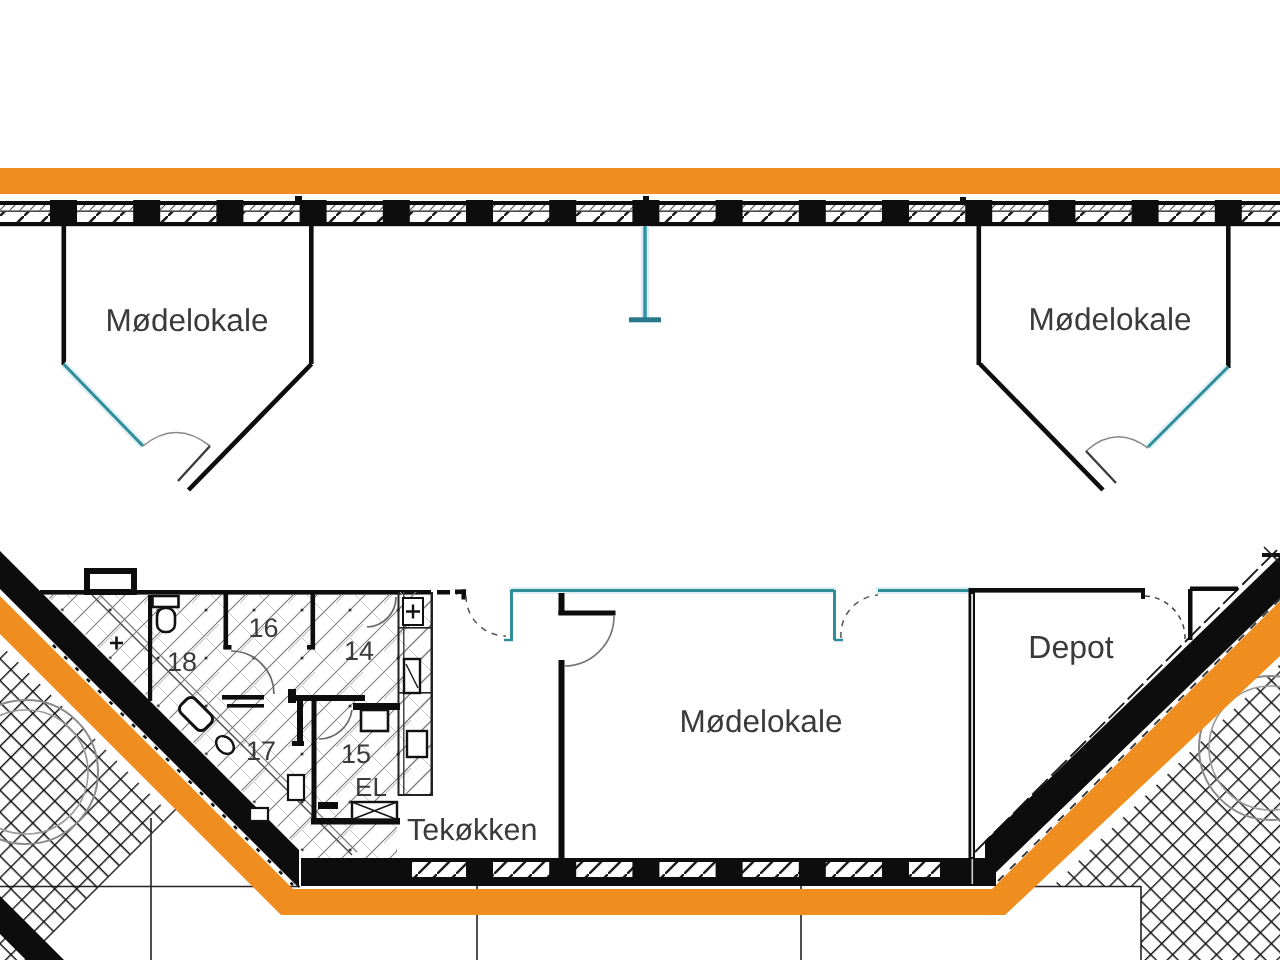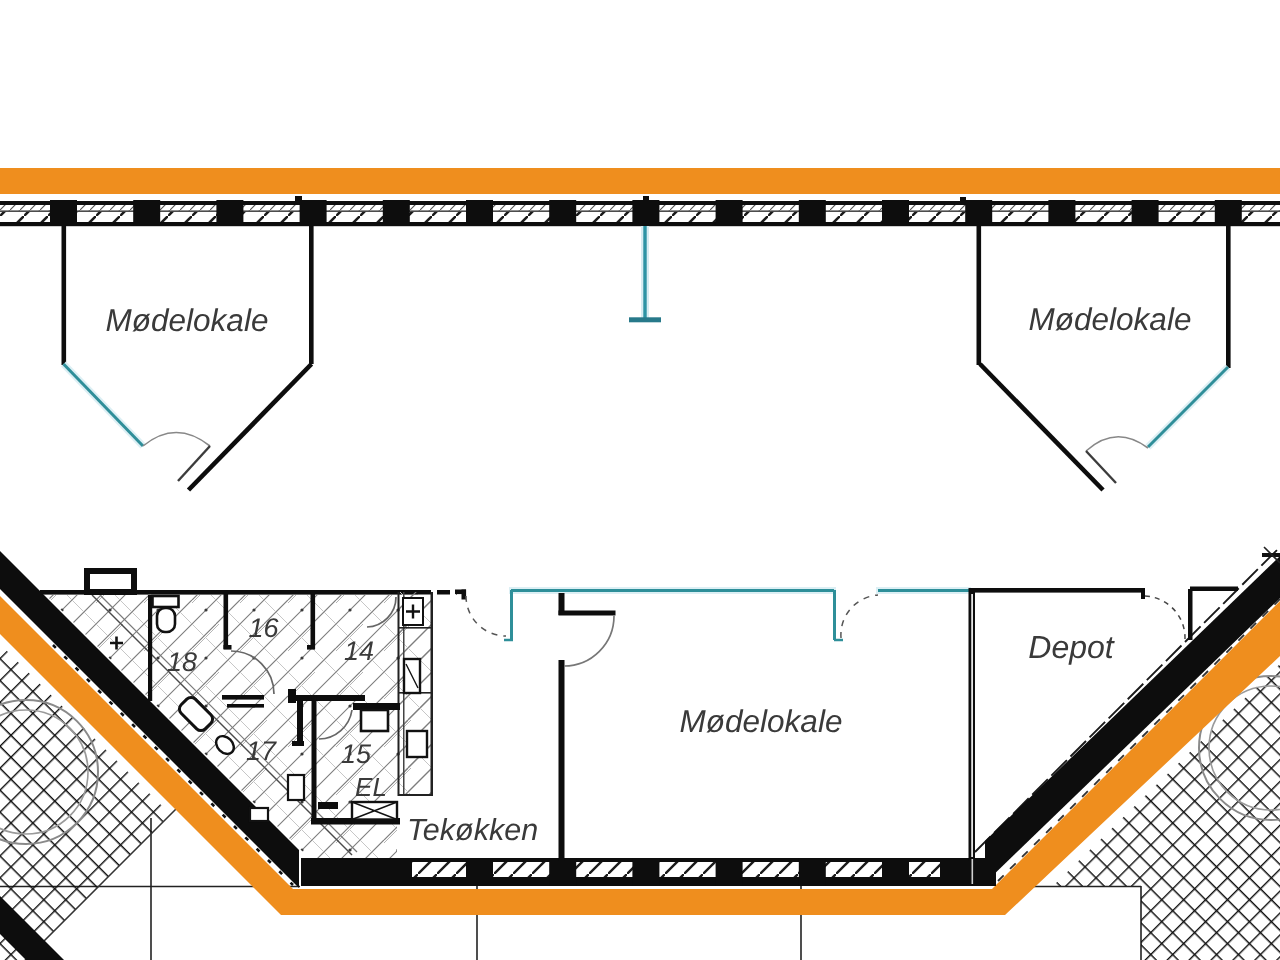--- a/index.html
+++ b/index.html
@@ -1,18 +1,18 @@
 <!DOCTYPE html>
 <html><head>
 <meta charset="utf-8">
 <style>
   html,body{margin:0;padding:0;background:#ffffff;}
   *{-webkit-font-smoothing:antialiased;text-rendering:geometricPrecision;}
   #page{position:relative;width:1280px;height:960px;background:#ffffff;overflow:hidden;
-        font-family:"Liberation Sans", sans-serif;font-style:italic;}
+        font-family:"Liberation Sans", sans-serif;}
   svg{position:absolute;left:0;top:0;}
   text{font-family:"Liberation Sans", sans-serif;fill:#3a3a3a;}
 </style>
 </head>
 <body>
 <div id="page">
 <svg width="1280" height="960" viewBox="0 0 1280 960">
 <defs>
 
   <pattern id="wh" width="10" height="10" patternUnits="userSpaceOnUse">

